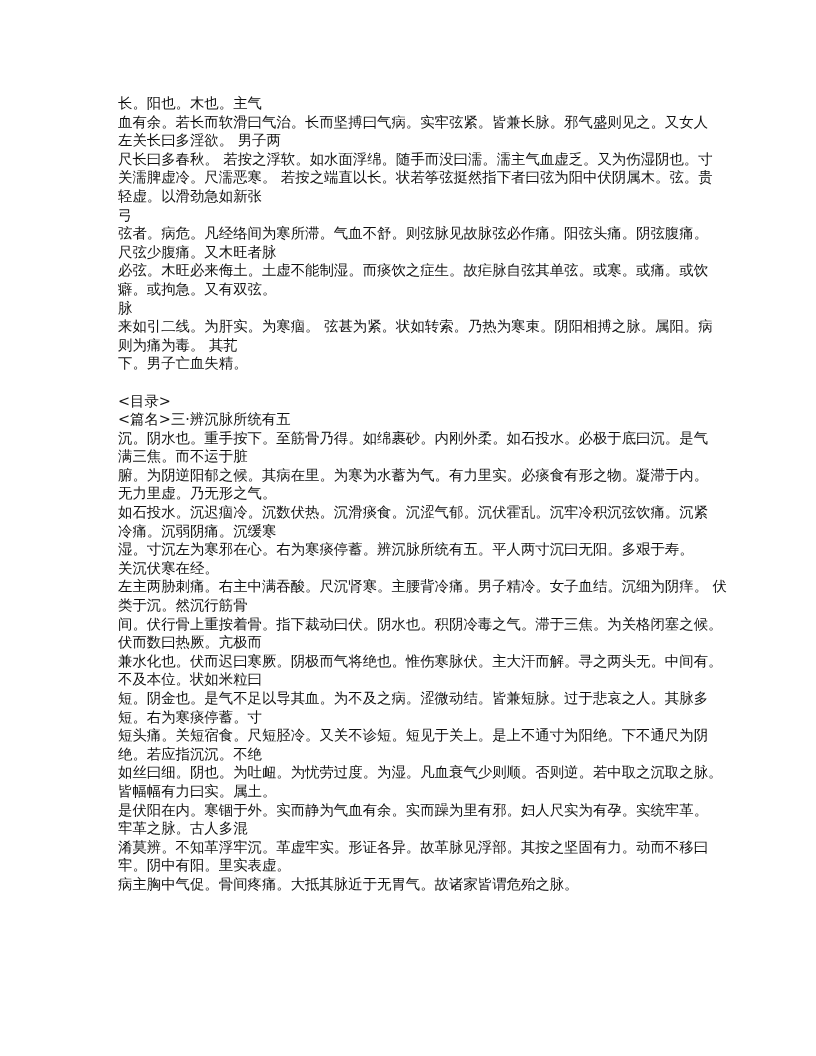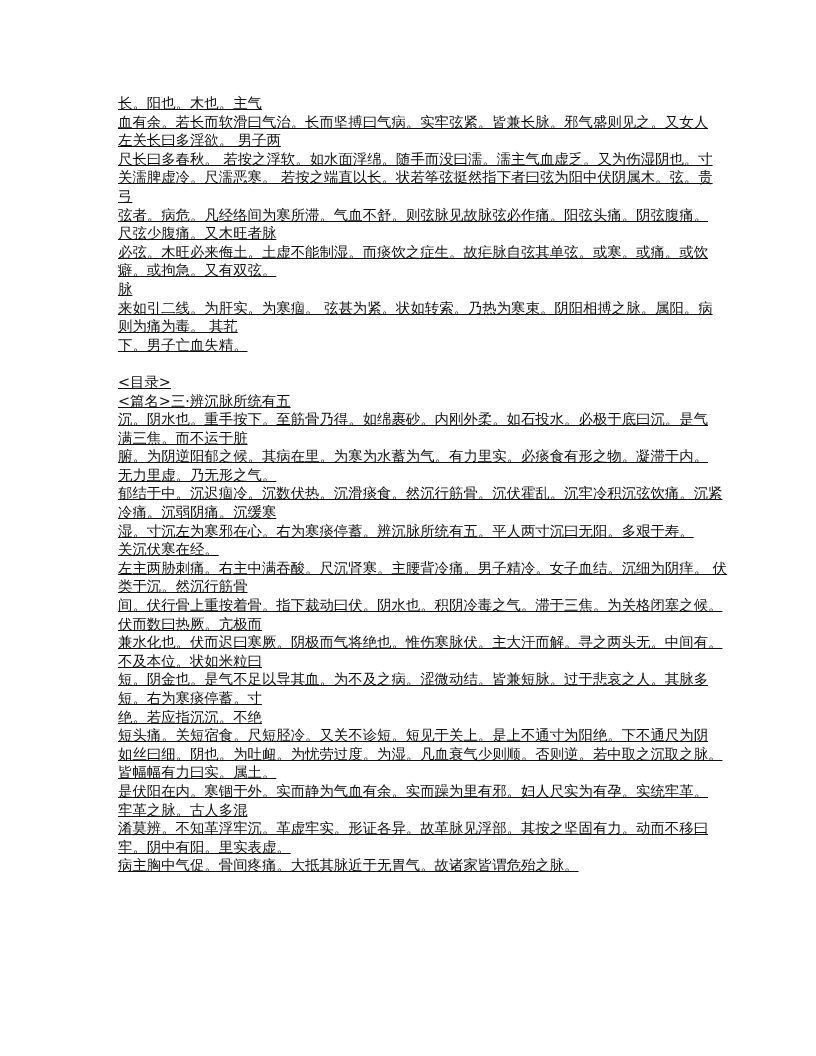--- a/index.html
+++ b/index.html
@@ -20,74 +20,74 @@
       left: 118px;
       top: 94px;
       width: 585px;
       font-size: 14.4px;
       line-height: 18.6px;
     }
     .line {
       white-space: nowrap;
       display: block;
       height: 18.6px;
-      text-decoration: underline;
     }
     .blank {
       height: 18.6px;
     }
     .section {
       display: block;
     }
   </style>
 </head>
 <body>
 
 <div class="page">
 
   <div class="section">
     <span class="line">长。阳也。木也。主气</span>
     <span class="line">血有余。若长而软滑曰气治。长而坚搏曰气病。实牢弦紧。皆兼长脉。邪气盛则见之。又女人</span>
     <span class="line">左关长曰多淫欲。 男子两</span>
     <span class="line">尺长曰多春秋。 若按之浮软。如水面浮绵。随手而没曰濡。濡主气血虚乏。又为伤湿阴也。寸</span>
     <span class="line">关濡脾虚冷。尺濡恶寒。 若按之端直以长。状若筝弦挺然指下者曰弦为阳中伏阴属木。弦。贵</span>
+    <span class="line">轻虚。以滑劲急如新张</span>
     <span class="line">弓</span>
     <span class="line">弦者。病危。凡经络间为寒所滞。气血不舒。则弦脉见故脉弦必作痛。阳弦头痛。阴弦腹痛。</span>
     <span class="line">尺弦少腹痛。又木旺者脉</span>
     <span class="line">必弦。木旺必来侮土。土虚不能制湿。而痰饮之症生。故疟脉自弦其单弦。或寒。或痛。或饮</span>
     <span class="line">癖。或拘急。又有双弦。</span>
     <span class="line">脉</span>
     <span class="line">来如引二线。为肝实。为寒痼。 弦甚为紧。状如转索。乃热为寒束。阴阳相搏之脉。属阳。病</span>
     <span class="line">则为痛为毒。 其芤</span>
     <span class="line">下。男子亡血失精。</span>
   </div>
 
   <div class="blank"></div>
 
   <div class="section">
     <span class="line">&lt;目录&gt;</span>
     <span class="line">&lt;篇名&gt;三·辨沉脉所统有五</span>
     <span class="line">沉。阴水也。重手按下。至筋骨乃得。如绵裹砂。内刚外柔。如石投水。必极于底曰沉。是气</span>
     <span class="line">满三焦。而不运于脏</span>
     <span class="line">腑。为阴逆阳郁之候。其病在里。为寒为水蓄为气。有力里实。必痰食有形之物。凝滞于内。</span>
     <span class="line">无力里虚。乃无形之气。</span>
-    <span class="line">郁结于中。沉迟痼冷。沉数伏热。沉滑痰食。然沉行筋骨。沉伏霍乱。沉牢冷积沉弦饮痛。沉紧</span>
+    <span class="line">如石投水。沉迟痼冷。沉数伏热。沉滑痰食。沉涩气郁。沉伏霍乱。沉牢冷积沉弦饮痛。沉紧</span>
     <span class="line">冷痛。沉弱阴痛。沉缓寒</span>
     <span class="line">湿。寸沉左为寒邪在心。右为寒痰停蓄。辨沉脉所统有五。平人两寸沉曰无阳。多艰于寿。</span>
     <span class="line">关沉伏寒在经。</span>
     <span class="line">左主两胁刺痛。右主中满吞酸。尺沉肾寒。主腰背冷痛。男子精冷。女子血结。沉细为阴痒。 伏</span>
     <span class="line">类于沉。然沉行筋骨</span>
     <span class="line">间。伏行骨上重按着骨。指下裁动曰伏。阴水也。积阴冷毒之气。滞于三焦。为关格闭塞之候。</span>
     <span class="line">伏而数曰热厥。亢极而</span>
     <span class="line">兼水化也。伏而迟曰寒厥。阴极而气将绝也。惟伤寒脉伏。主大汗而解。寻之两头无。中间有。</span>
     <span class="line">不及本位。状如米粒曰</span>
     <span class="line">短。阴金也。是气不足以导其血。为不及之病。涩微动结。皆兼短脉。过于悲哀之人。其脉多</span>
     <span class="line">短。右为寒痰停蓄。寸</span>
+    <span class="line">短头痛。关短宿食。尺短胫冷。又关不诊短。短见于关上。是上不通寸为阳绝。下不通尺为阴</span>
     <span class="line">绝。若应指沉沉。不绝</span>
-    <span class="line">短头痛。关短宿食。尺短胫冷。又关不诊短。短见于关上。是上不通寸为阳绝。下不通尺为阴</span>
     <span class="line">如丝曰细。阴也。为吐衄。为忧劳过度。为湿。凡血衰气少则顺。否则逆。若中取之沉取之脉。</span>
     <span class="line">皆幅幅有力曰实。属土。</span>
     <span class="line">是伏阳在内。寒锢于外。实而静为气血有余。实而躁为里有邪。妇人尺实为有孕。实统牢革。</span>
     <span class="line">牢革之脉。古人多混</span>
     <span class="line">淆莫辨。不知革浮牢沉。革虚牢实。形证各异。故革脉见浮部。其按之坚固有力。动而不移曰</span>
     <span class="line">牢。阴中有阳。里实表虚。</span>
     <span class="line">病主胸中气促。骨间疼痛。大抵其脉近于无胃气。故诸家皆谓危殆之脉。</span>
   </div>
 
 </div>

